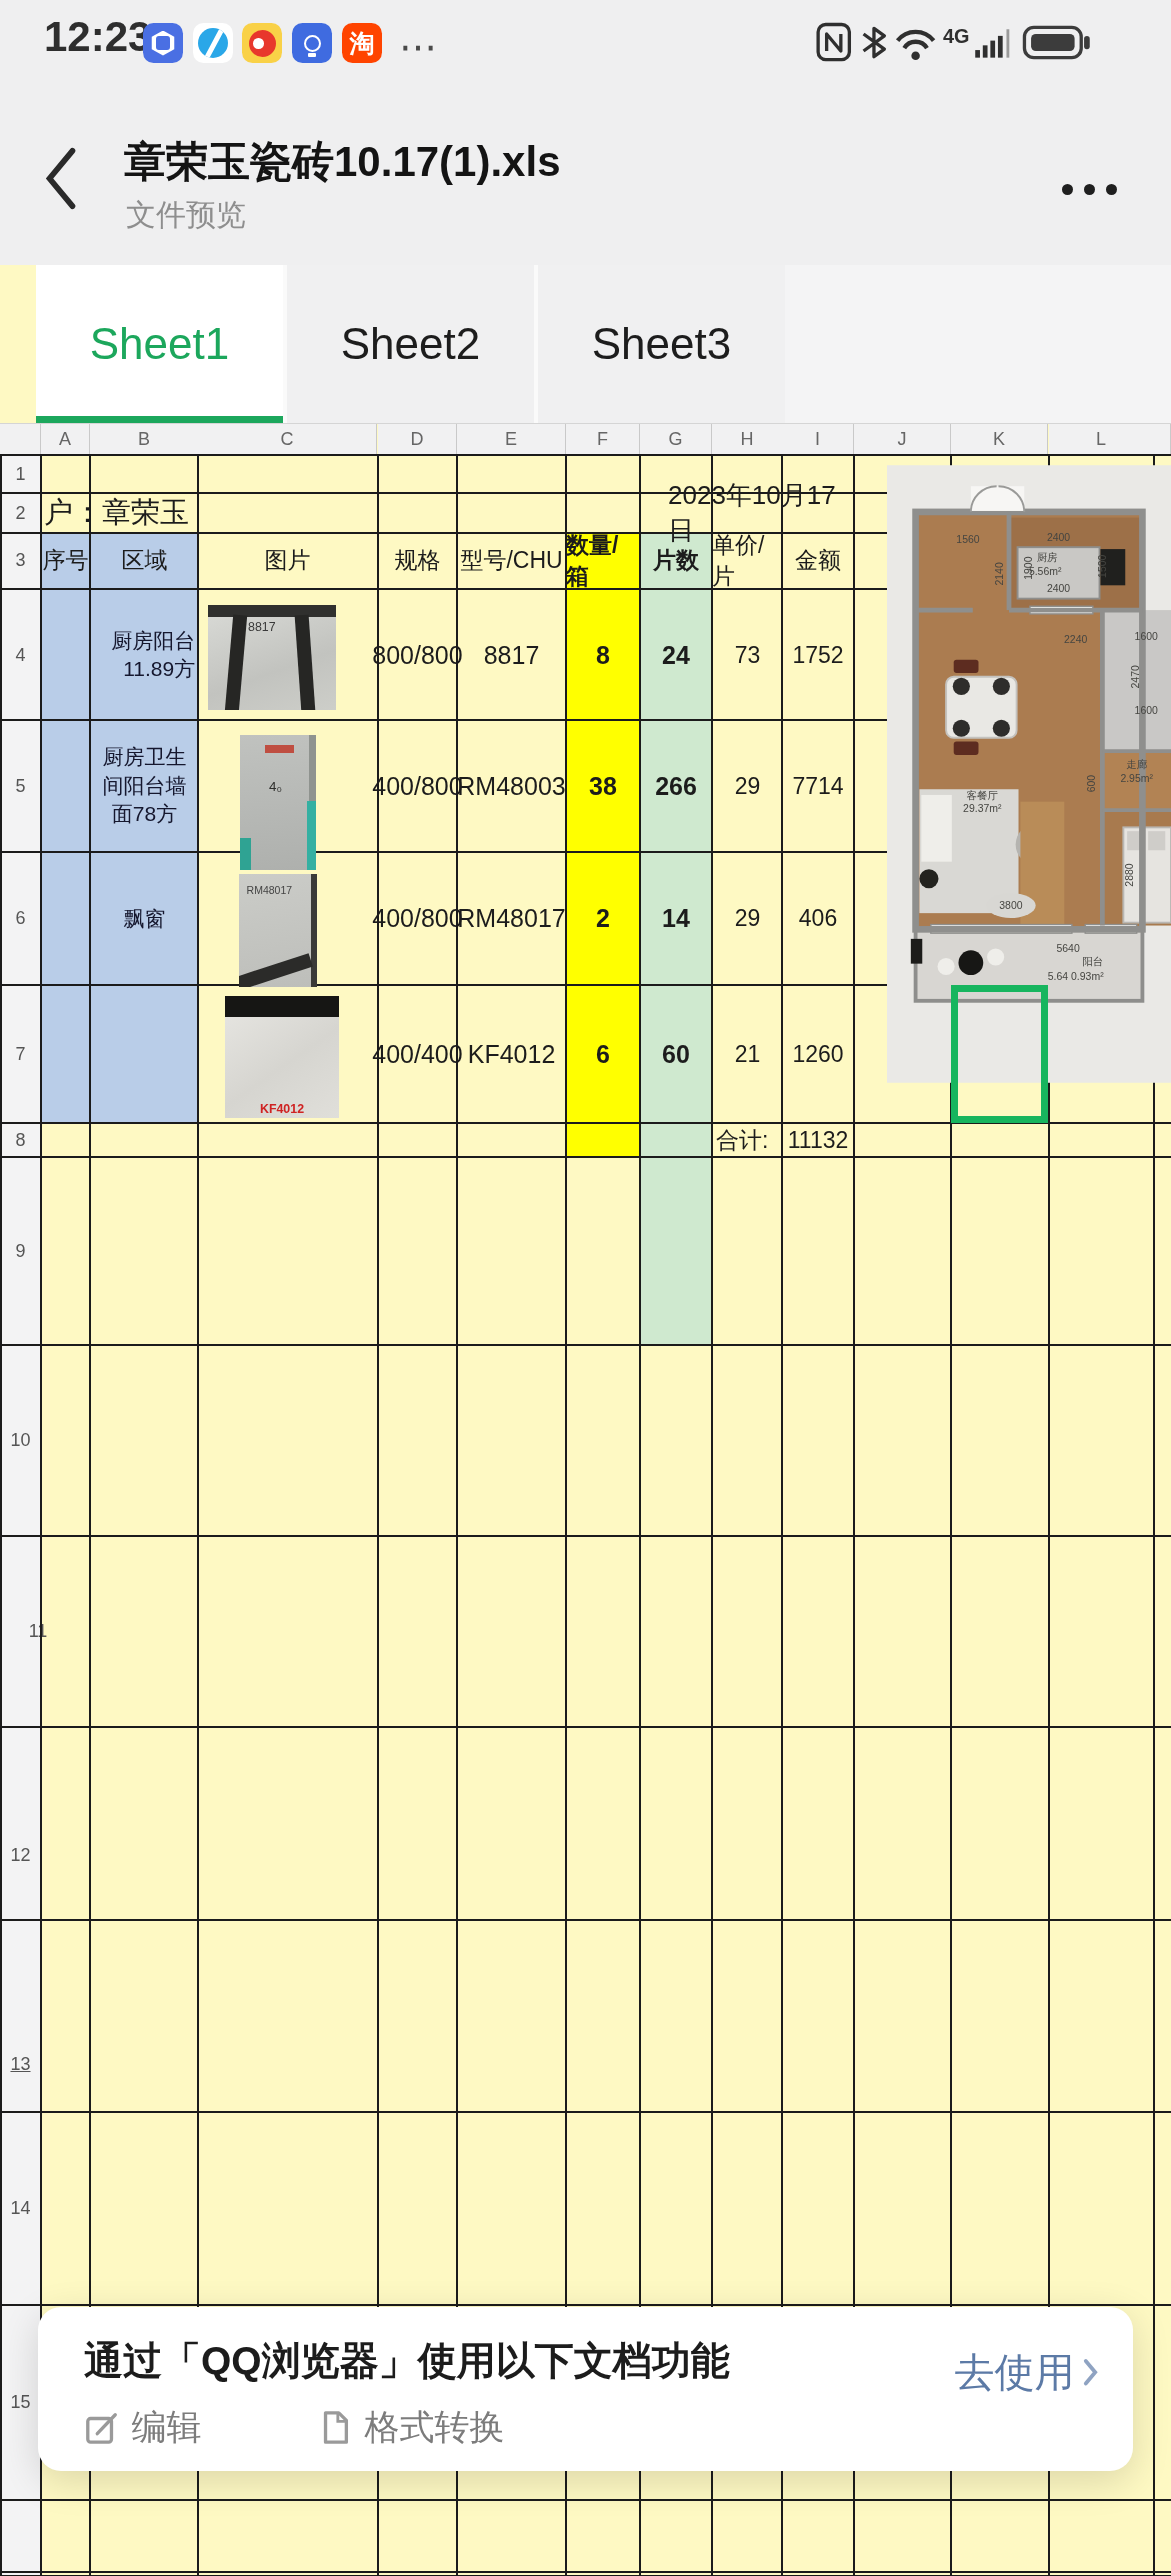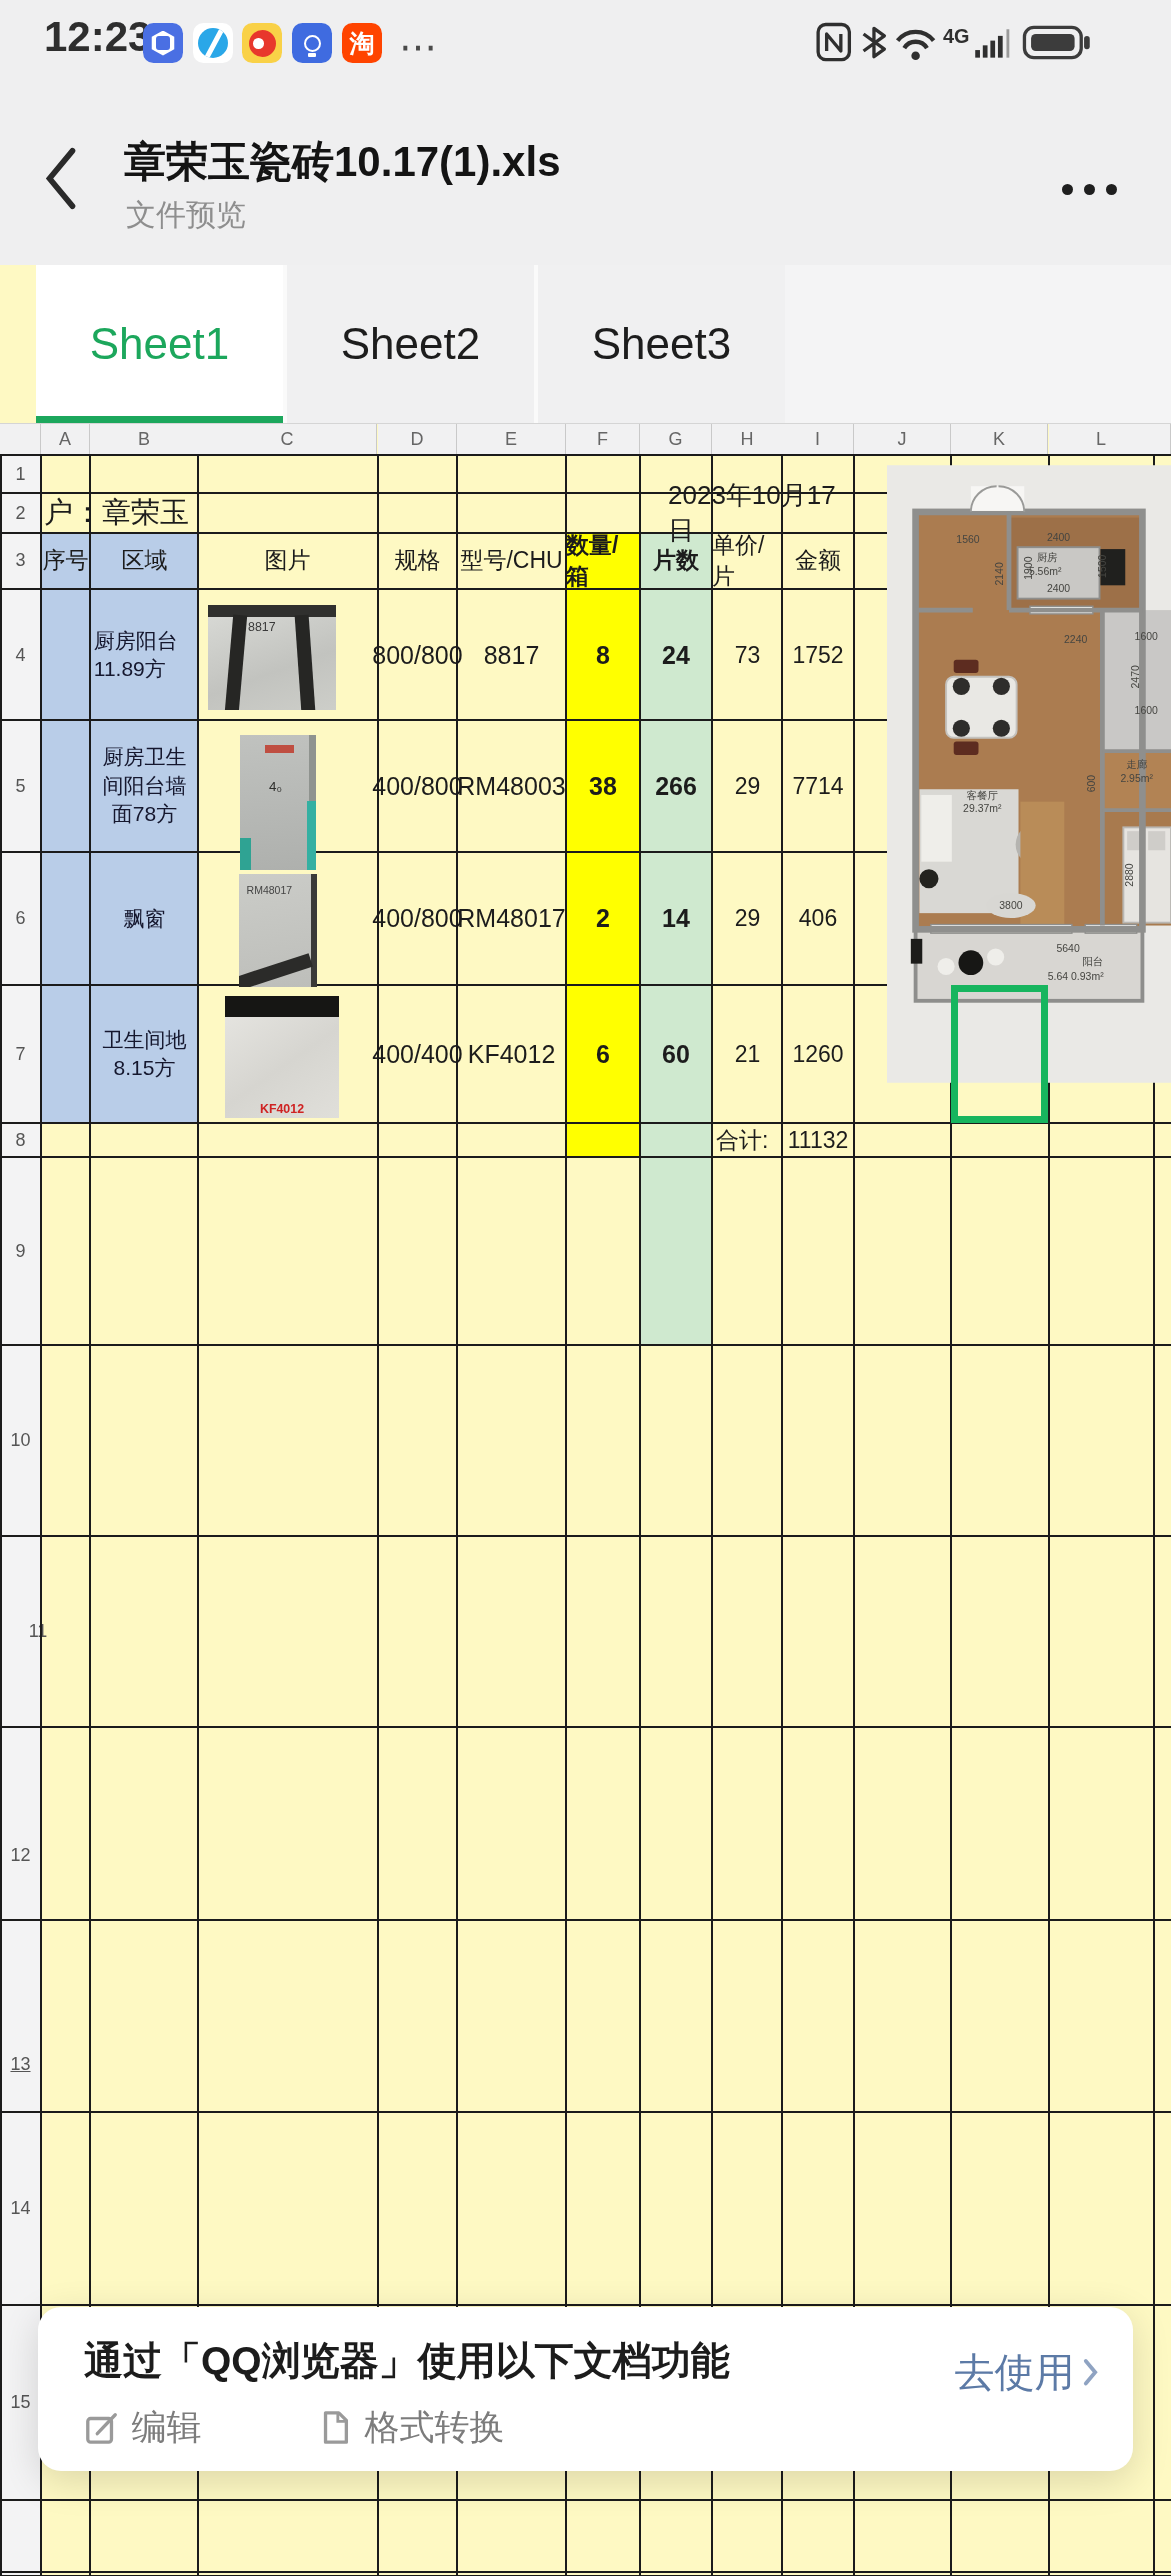--- a/index.html
+++ b/index.html
@@ -198,21 +198,21 @@
   <div class="cell" style="left:41px;top:533px;width:49px;height:55px;font-size:23px;font-weight:500;">序号</div>
   <div class="cell" style="left:90px;top:533px;width:109px;height:55px;font-size:23px;font-weight:500;">区域</div>
   <div class="cell" style="left:198px;top:533px;width:179px;height:55px;font-size:23px;font-weight:500;">图片</div>
   <div class="cell" style="left:378px;top:533px;width:79px;height:55px;font-size:23px;font-weight:500;">规格</div>
   <div class="cell" style="left:457px;top:533px;width:109px;height:55px;font-size:23px;font-weight:500;">型号/CHU</div>
   <div class="cell" style="left:566px;top:533px;width:74px;height:55px;font-size:23px;font-weight:700;">数量/箱</div>
   <div class="cell" style="left:640px;top:533px;width:72px;height:55px;font-size:23px;font-weight:700;border-radius:16px;">片数</div>
   <div class="cell" style="left:712px;top:533px;width:71px;height:55px;font-size:23px;font-weight:500;">单价/片</div>
   <div class="cell" style="left:782px;top:533px;width:72px;height:55px;font-size:23px;font-weight:500;">金额</div>
 
-  <div class="cell" style="left:90px;top:589px;width:109px;height:132px;font-size:21px;color:#15172e;text-align:left;padding:0 3.8px;line-height:1.35;">厨房阳台11.89方</div>
+  <div class="cell" style="left:90px;top:589px;width:109px;height:132px;font-size:21px;color:#15172e;text-align:right;padding:0 3.8px;line-height:1.35;">厨房阳台11.89方</div>
   <div class="cell" style="left:378px;top:589px;width:79px;height:132px;font-size:25px;">800/800</div>
   <div class="cell" style="left:457px;top:589px;width:109px;height:132px;font-size:25px;">8817</div>
   <div class="cell" style="left:566px;top:589px;width:74px;height:132px;font-size:25px;font-weight:700;">8</div>
   <div class="cell" style="left:640px;top:589px;width:72px;height:132px;font-size:25px;font-weight:700;">24</div>
   <div class="cell" style="left:712px;top:589px;width:71px;height:132px;font-size:23px;">73</div>
   <div class="cell" style="left:782px;top:589px;width:72px;height:132px;font-size:23px;">1752</div>
 
   <div class="cell" style="left:90px;top:720px;width:109px;height:132px;font-size:21px;color:#15172e;text-align:center;padding:0 3.8px;line-height:1.35;">厨房卫生间阳台墙面78方</div>
   <div class="cell" style="left:378px;top:720px;width:79px;height:132px;font-size:25px;">400/800</div>
   <div class="cell" style="left:457px;top:720px;width:109px;height:132px;font-size:25px;">RM48003</div>
@@ -222,21 +222,20 @@
   <div class="cell" style="left:782px;top:720px;width:72px;height:132px;font-size:23px;">7714</div>
 
   <div class="cell" style="left:90px;top:852px;width:109px;height:133px;font-size:21px;color:#15172e;">飘窗</div>
   <div class="cell" style="left:378px;top:852px;width:79px;height:133px;font-size:25px;">400/800</div>
   <div class="cell" style="left:457px;top:852px;width:109px;height:133px;font-size:25px;">RM48017</div>
   <div class="cell" style="left:566px;top:852px;width:74px;height:133px;font-size:25px;font-weight:700;">2</div>
   <div class="cell" style="left:640px;top:852px;width:72px;height:133px;font-size:25px;font-weight:700;">14</div>
   <div class="cell" style="left:712px;top:852px;width:71px;height:133px;font-size:23px;">29</div>
   <div class="cell" style="left:782px;top:852px;width:72px;height:133px;font-size:23px;">406</div>
 
-  <div class="cell" style="left:90px;top:985px;width:109px;height:138px;font-size:21px;color:#15172e;text-align:center;padding:0 3.8px;">卫生间地8.15方</div>
   <div class="cell" style="left:378px;top:985px;width:79px;height:138px;font-size:25px;">400/400</div>
   <div class="cell" style="left:457px;top:985px;width:109px;height:138px;font-size:25px;">KF4012</div>
   <div class="cell" style="left:566px;top:985px;width:74px;height:138px;font-size:25px;font-weight:700;">6</div>
   <div class="cell" style="left:640px;top:985px;width:72px;height:138px;font-size:25px;font-weight:700;">60</div>
   <div class="cell" style="left:712px;top:985px;width:71px;height:138px;font-size:23px;">21</div>
   <div class="cell" style="left:782px;top:985px;width:72px;height:138px;font-size:23px;">1260</div>
 
   <div class="cell left" style="left:716px;top:1123px;width:67px;height:34px;font-size:23px;">合计:</div>
   <div class="cell" style="left:782px;top:1123px;width:72px;height:34px;font-size:23px;">11132</div>
 

